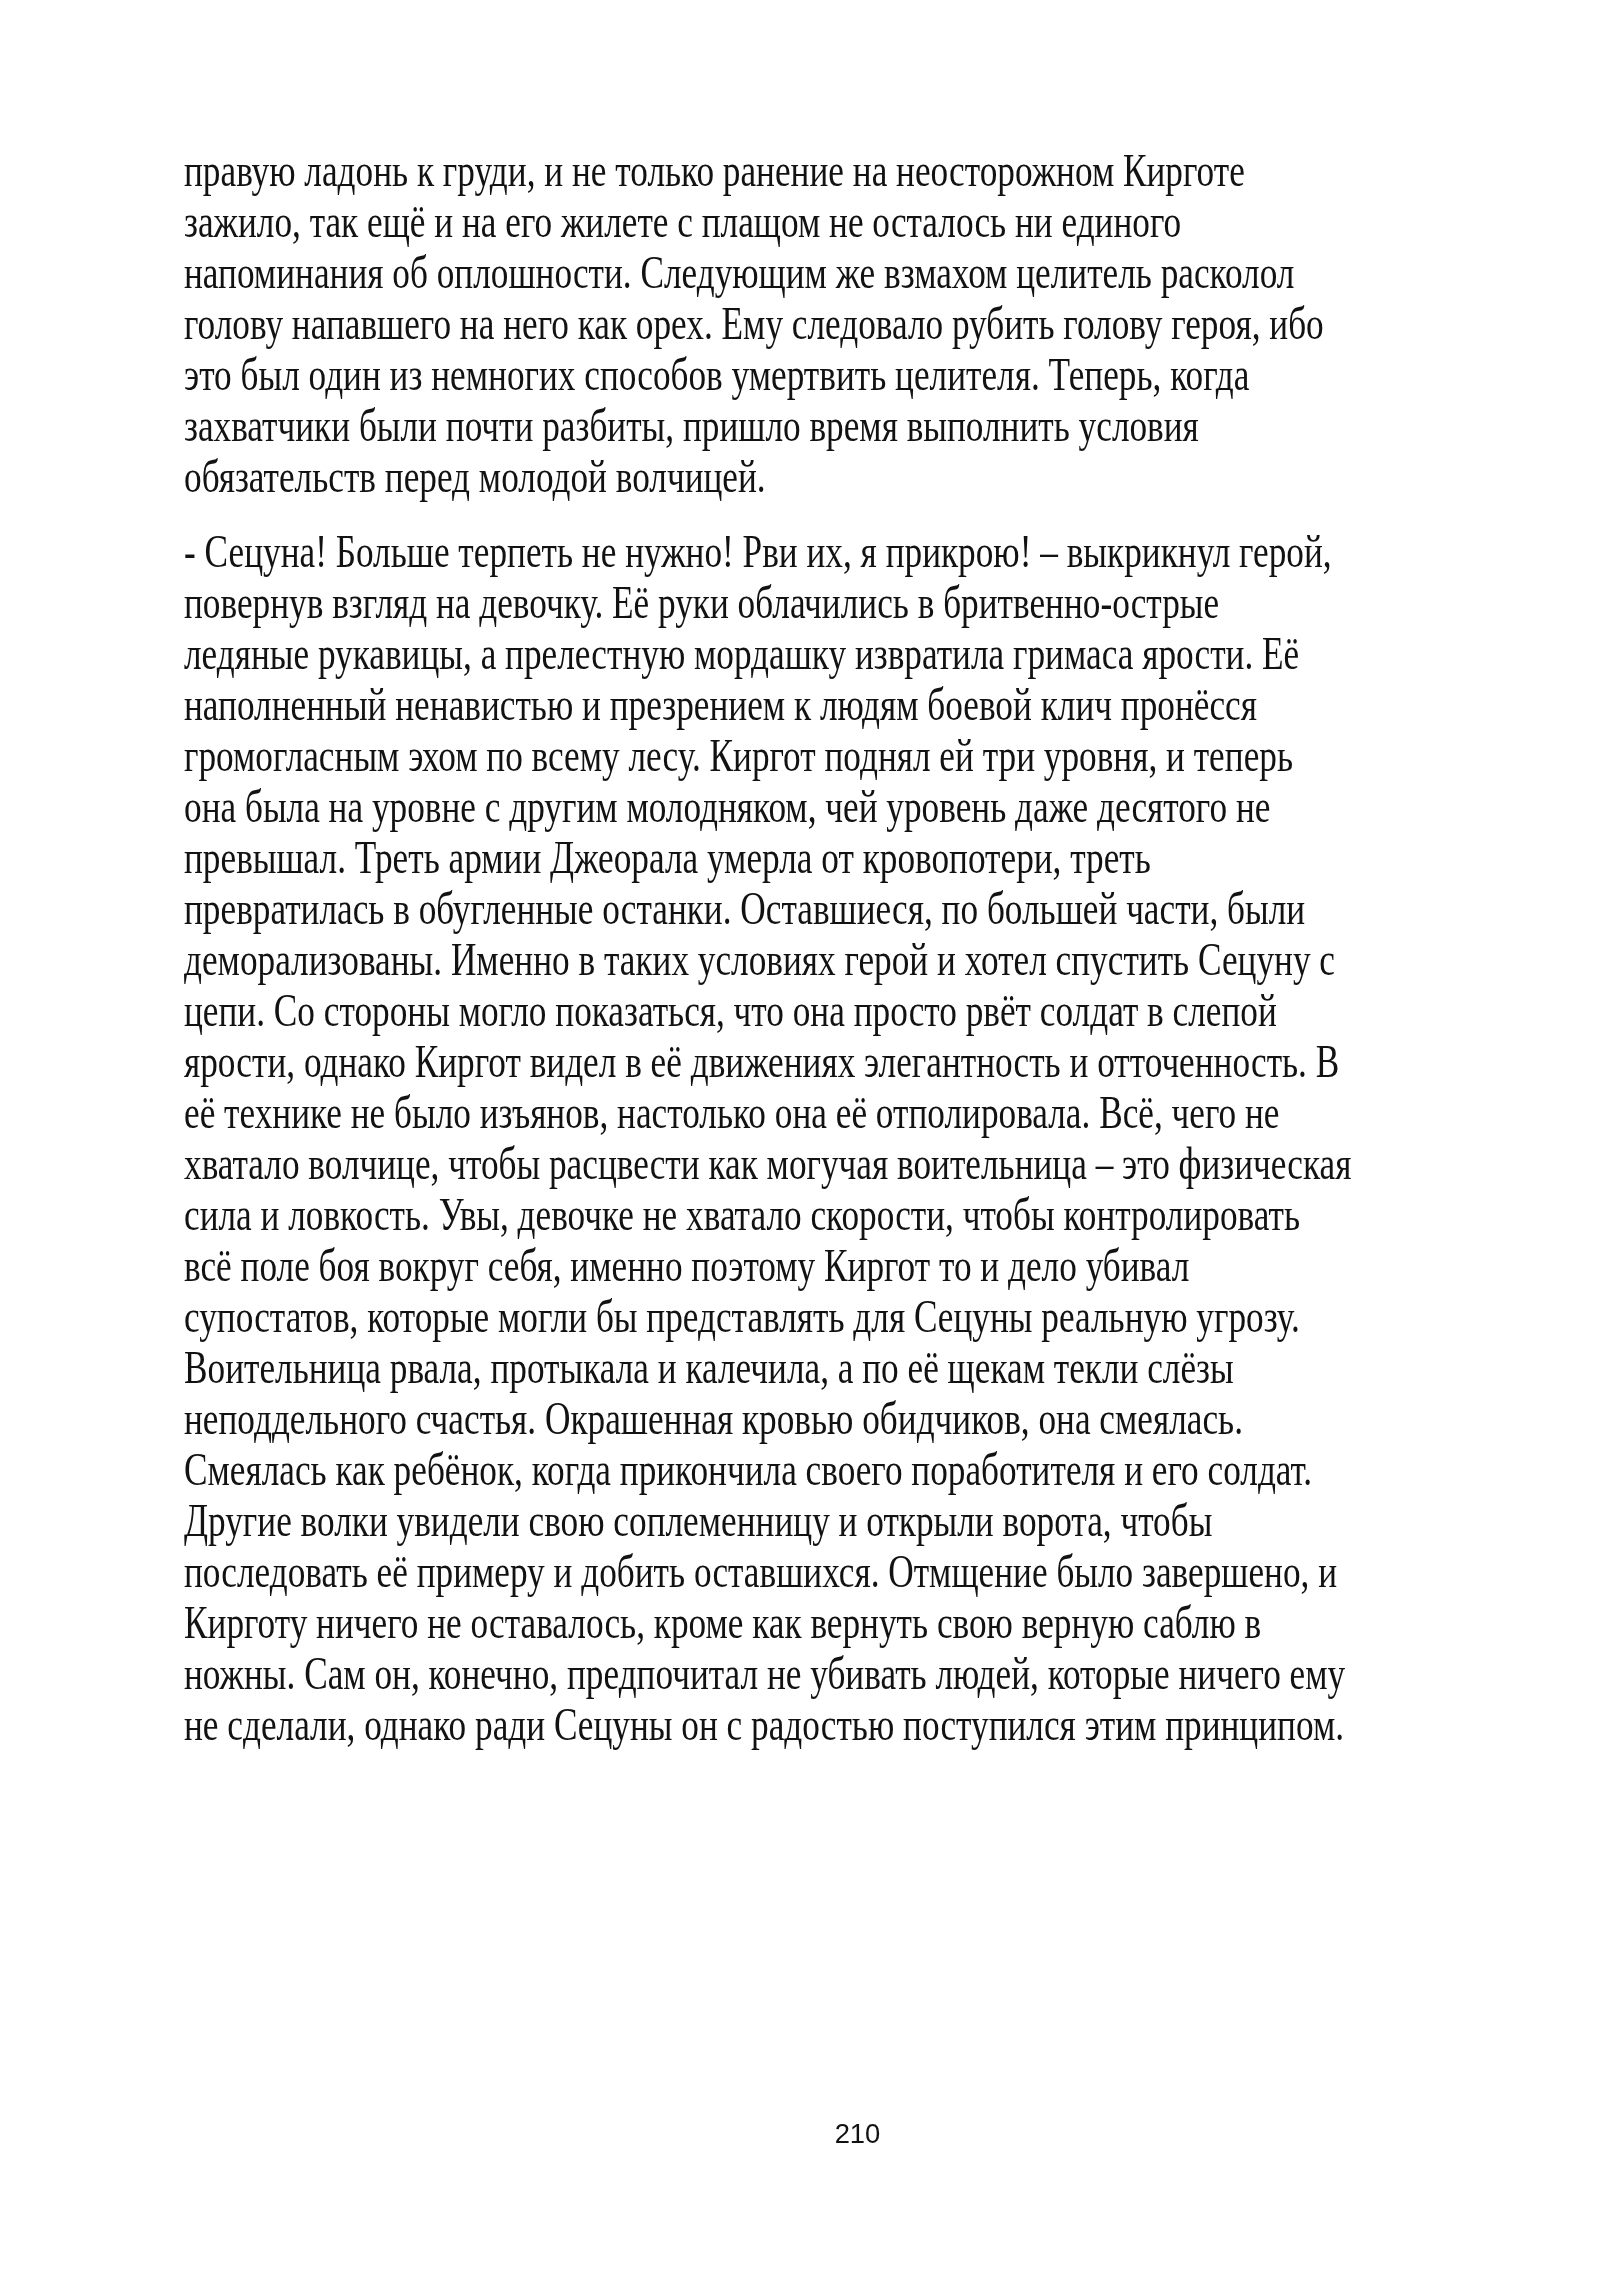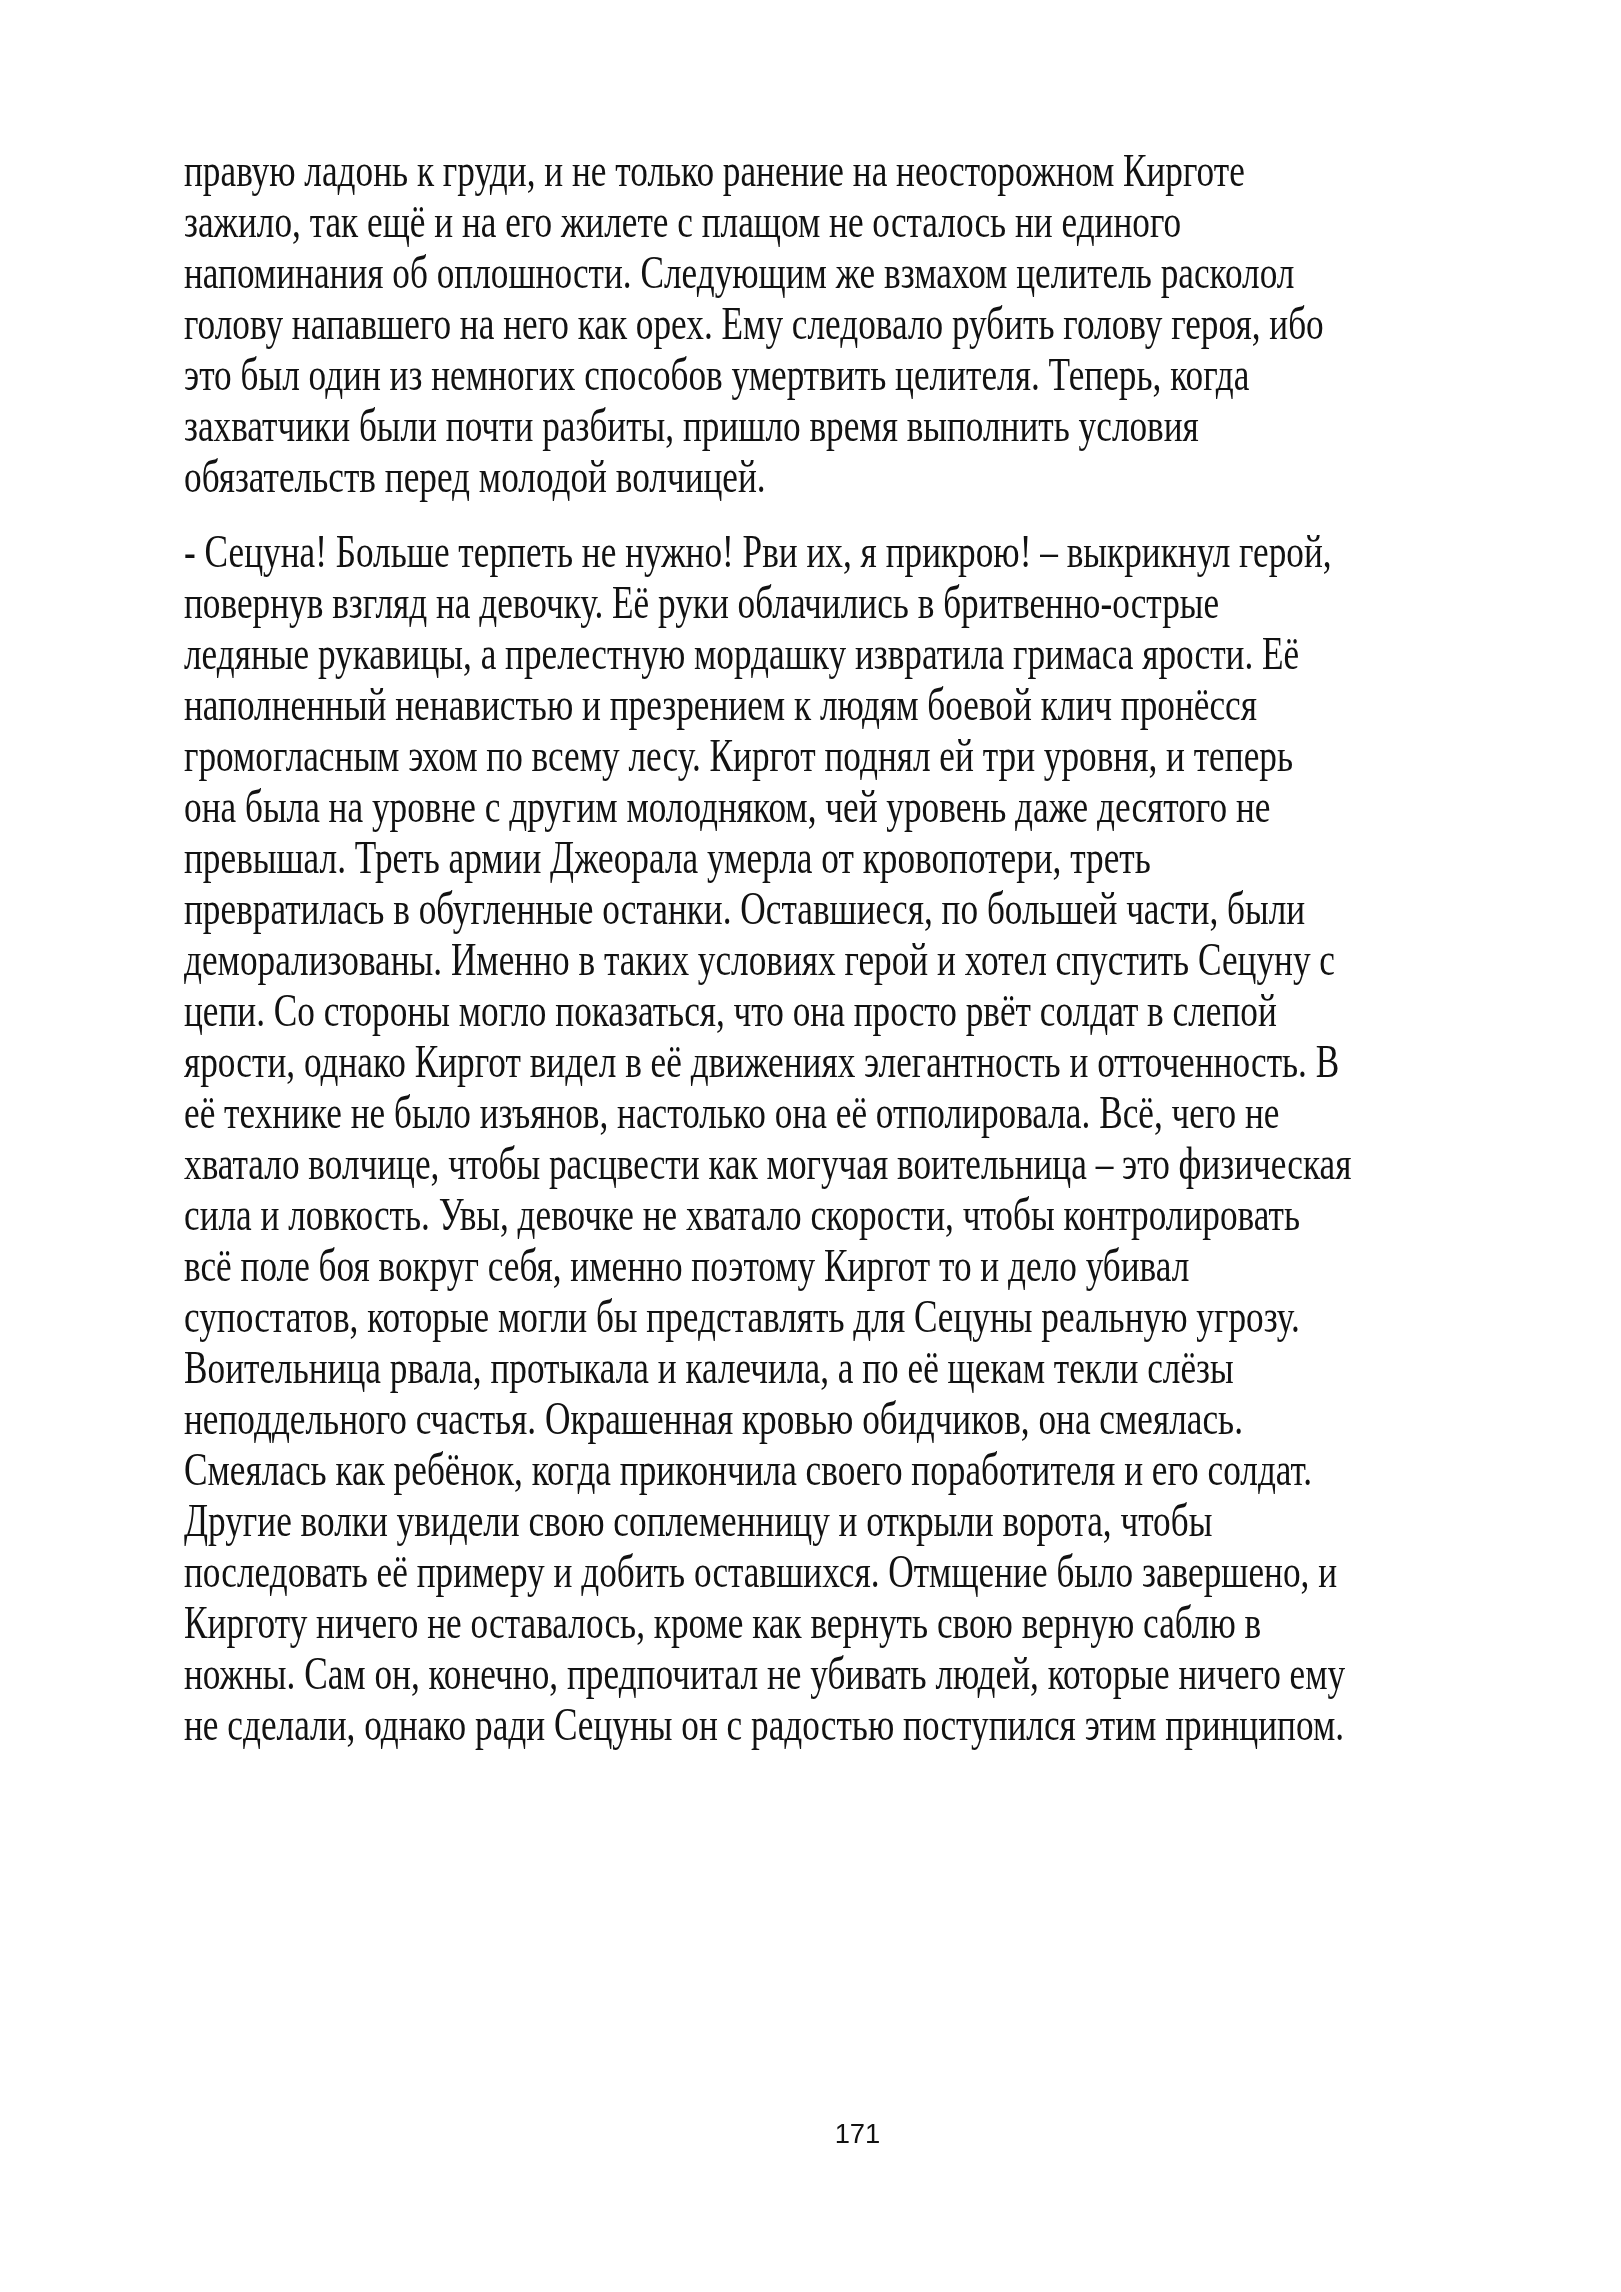--- a/index.html
+++ b/index.html
@@ -83,15 +83,15 @@
         <div class="text-line">Воительница рвала, протыкала и калечила, а по её щекам текли слёзы</div>
         <div class="text-line">неподдельного счастья. Окрашенная кровью обидчиков, она смеялась.</div>
         <div class="text-line">Смеялась как ребёнок, когда прикончила своего поработителя и его солдат.</div>
         <div class="text-line">Другие волки увидели свою соплеменницу и открыли ворота, чтобы</div>
         <div class="text-line">последовать её примеру и добить оставшихся. Отмщение было завершено, и</div>
         <div class="text-line">Кирготу ничего не оставалось, кроме как вернуть свою верную саблю в</div>
         <div class="text-line">ножны. Сам он, конечно, предпочитал не убивать людей, которые ничего ему</div>
         <div class="text-line">не сделали, однако ради Сецуны он с радостью поступился этим принципом.</div>
       </div>
     </div>
-  <div class="page-number">171</div>
+  <div class="page-number">210</div>
 </div>
 
 
 </body></html>

